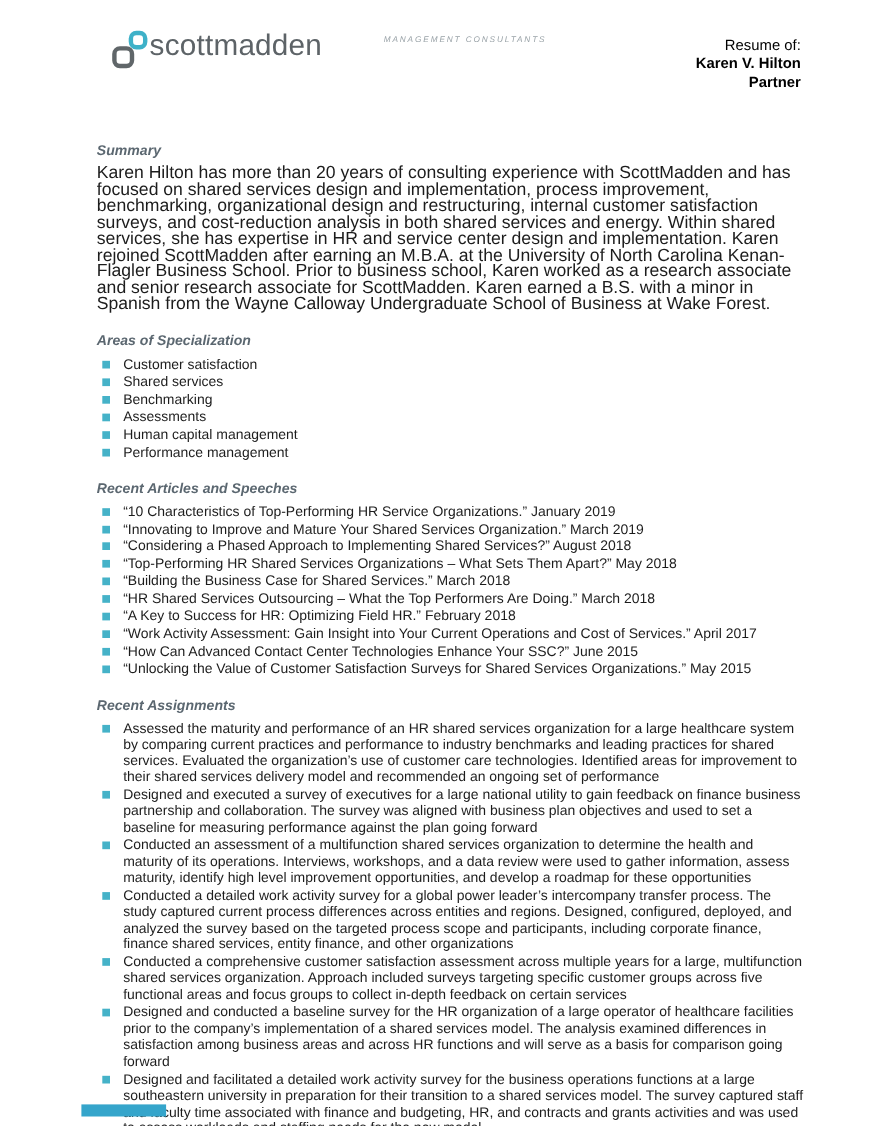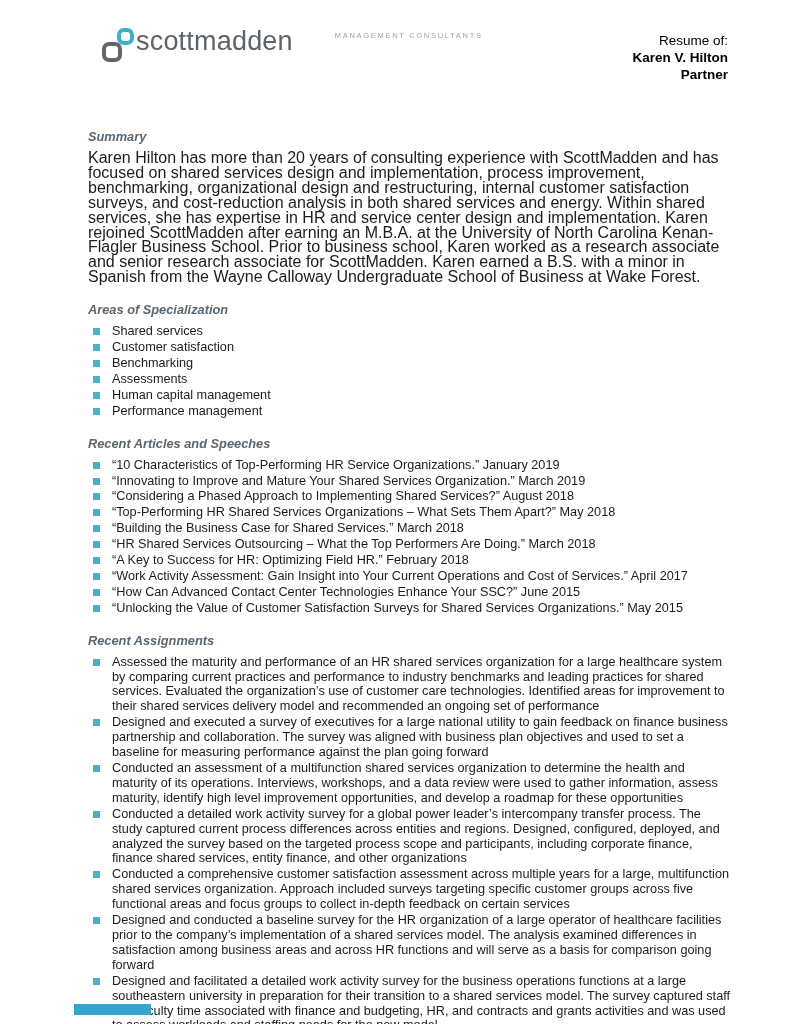--- a/index.html
+++ b/index.html
@@ -24,21 +24,21 @@
   .logo-icon{position:relative;width:34px;height:34px;margin-left:34px;margin-bottom:2px;}
   .logo-sq{position:absolute;box-sizing:border-box;border-radius:7px;background:#fff;}
   .logo-sq.teal{width:17px;height:17px;border:4px solid #3eb1c8;right:2px;top:0;}
   .logo-sq.gray{width:20px;height:20px;border:4px solid #606669;left:0;bottom:0;}
   .logo-word{
     font-size:27px;line-height:26px;color:#5d6367;
     letter-spacing:0.2px;font-weight:400;
   }
   .logo-tag{
     font-size:7.5px;letter-spacing:1.7px;color:#9aa3a8;
-    margin-top:3px;margin-left:42px;font-weight:400;
+    margin-top:3px;margin-left:56px;font-weight:400;font-style:italic;
   }
   .resume-of{
     text-align:right;font-size:13.5px;line-height:17px;color:#000;
     padding-top:4px;
   }
   .resume-of .label{font-weight:400;}
   .resume-of .name,.resume-of .title{font-weight:700;}
   
   .content{padding:0 61px 0 88px;}
   .section-heading{
@@ -92,25 +92,25 @@
 
   <div class="content">
 
     <div class="section-heading">Summary</div>
     <p class="body-text">Karen Hilton has more than 20 years of consulting experience with ScottMadden and has focused on shared services design and implementation, process improvement, benchmarking, organizational design and restructuring, internal customer satisfaction surveys, and cost-reduction analysis in both shared services and energy. Within shared services, she has expertise in HR and service center design and implementation. Karen rejoined ScottMadden after earning an M.B.A. at the University of North Carolina Kenan-Flagler Business School. Prior to business school, Karen worked as a research associate and senior research associate for ScottMadden. Karen earned a B.S. with a minor in Spanish from the Wayne Calloway Undergraduate School of Business at Wake Forest.</p>
 
     <div class="section-heading">Areas of Specialization</div>
     <ul class="blist">
       <li>
           <span class="sq-bullet"></span>
+          <span>Customer satisfaction</span>
+        </li>
+      <li>
+          <span class="sq-bullet"></span>
           <span>Shared services</span>
-        </li>
-      <li>
-          <span class="sq-bullet"></span>
-          <span>Customer satisfaction</span>
         </li>
       <li>
           <span class="sq-bullet"></span>
           <span>Benchmarking</span>
         </li>
       <li>
           <span class="sq-bullet"></span>
           <span>Assessments</span>
         </li>
       <li>

